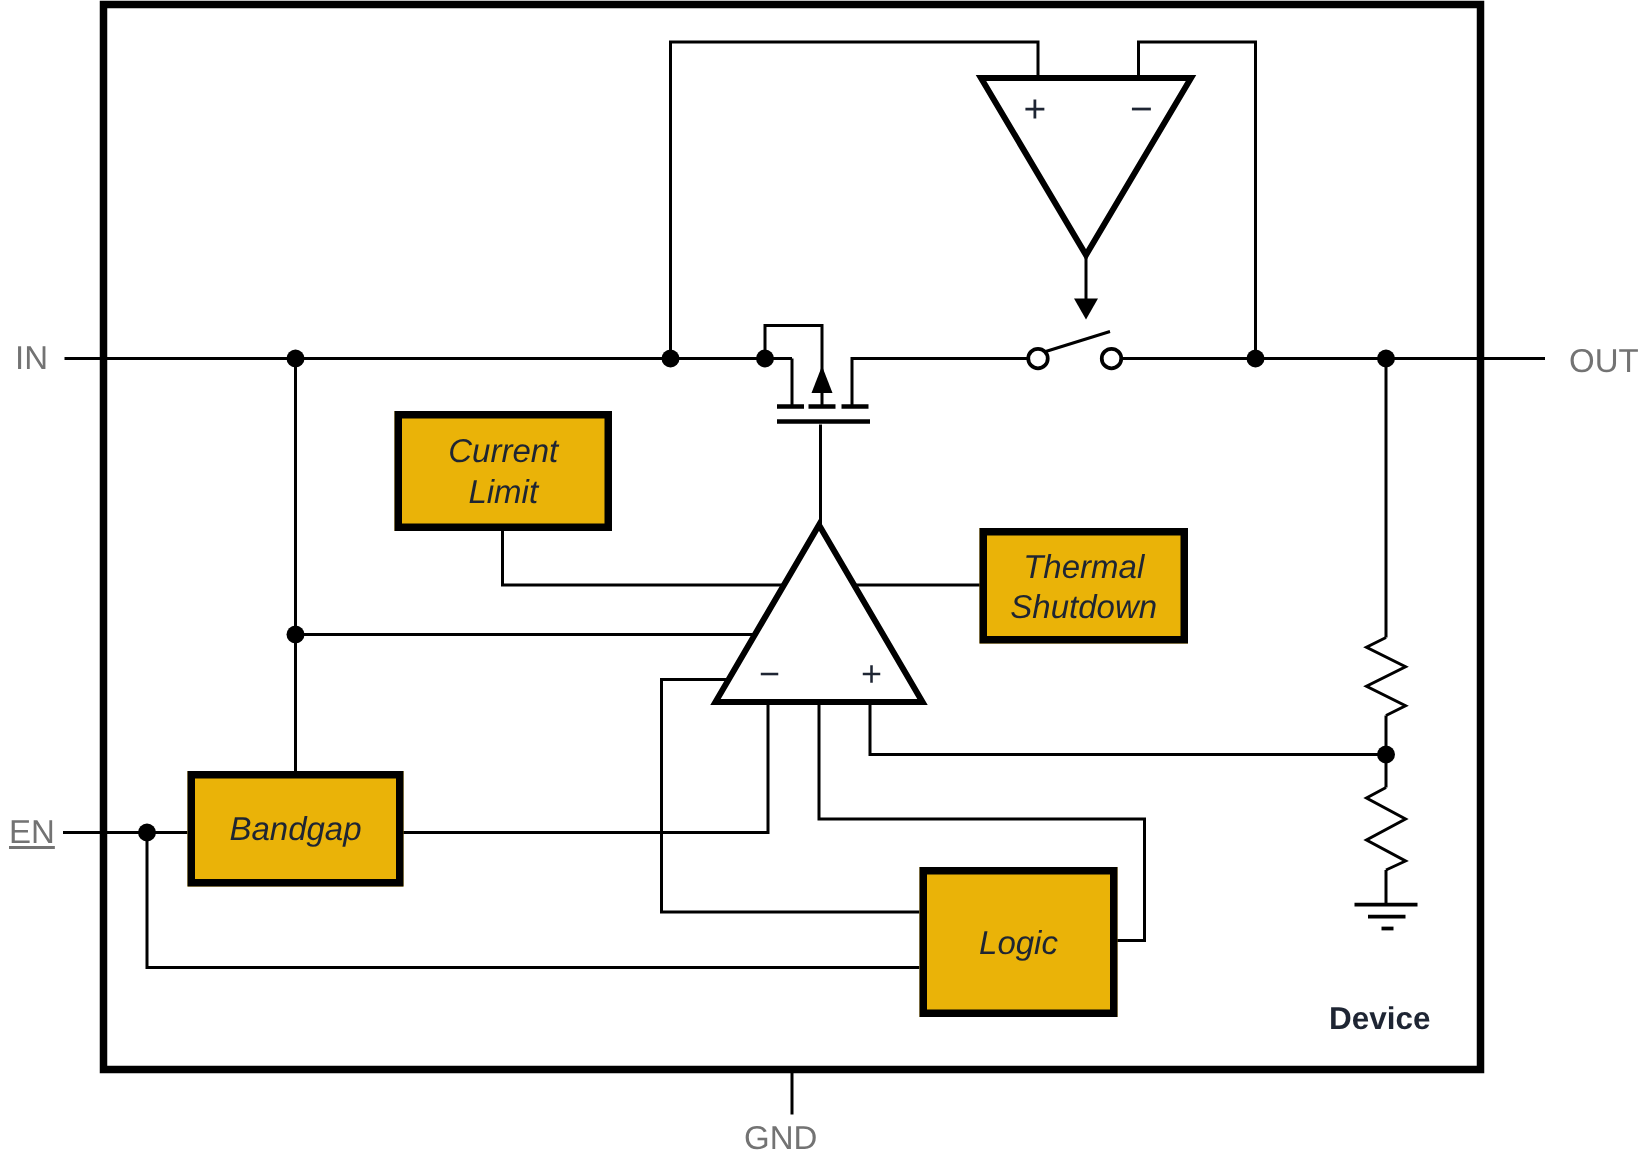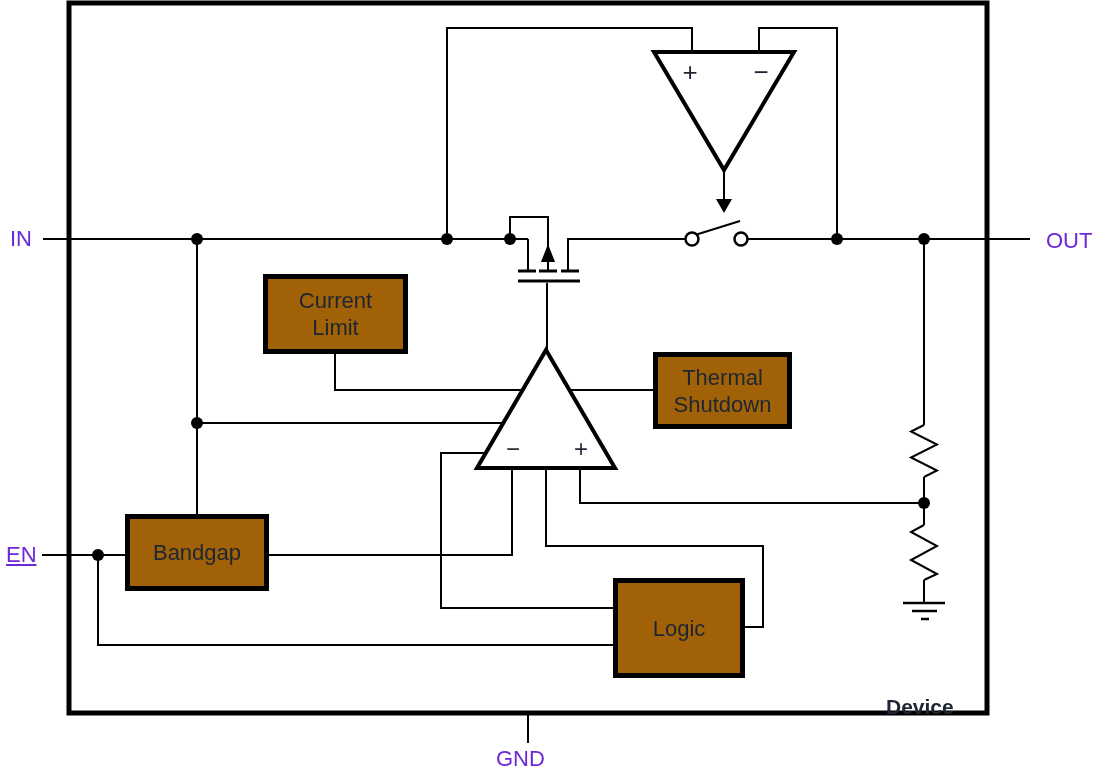--- a/index.html
+++ b/index.html
@@ -2,35 +2,35 @@
 <html><head>
 <meta charset="utf-8">
 <style>
   html,body{margin:0;padding:0;background:#ffffff;}
   .canvas{
     position:relative;width:1100px;height:774px;background:#ffffff;
     font-family:"Liberation Sans","DejaVu Sans",sans-serif;color:#1e2533;overflow:hidden;
   }
   .wiring{position:absolute;left:0;top:0;z-index:1;}
   .block{
-    position:absolute;box-sizing:border-box;border:5px solid #000;background:#a16207;
+    position:absolute;box-sizing:border-box;border:5px solid #000;background:#eab308;
     display:flex;align-items:center;justify-content:center;text-align:center;
-    font-size:22px;line-height:27px;white-space:pre-line;z-index:2;color:#1e2533;
+    font-size:22px;line-height:27px;white-space:pre-line;z-index:2;color:#1e2533;font-style:italic;
   }
   .block-current-limit{left:263px;top:274px;width:145px;height:80px;}
   .block-thermal-shutdown{left:653px;top:352px;width:139px;height:77px;}
   .block-bandgap{left:125px;top:514px;width:144px;height:77px;}
   .block-logic{left:613px;top:578px;width:132px;height:100px;}
-  .pin-label{position:absolute;font-size:22px;z-index:2;color:#6d28d9;}
+  .pin-label{position:absolute;font-size:22px;z-index:2;color:#737373;}
   .pin-in{left:10px;top:226px;}
   .pin-out{left:1046px;top:228px;}
   .pin-en{left:6px;top:542px;text-decoration:underline;}
   .pin-gnd{left:496px;top:746px;width:64px;text-align:left;}
   .device-label{position:absolute;left:886px;top:668px;width:80px;font-size:21px;
-    font-weight:bold;z-index:2;color:#1e2533;text-align:left;margin-top:27px;}
+    font-weight:bold;z-index:2;color:#1e2533;text-align:left;}
   .sign{font-size:26px;fill:#1e2533;font-family:"Liberation Sans","DejaVu Sans",sans-serif;}
   .sign-small{font-size:24px;fill:#1e2533;font-family:"Liberation Sans","DejaVu Sans",sans-serif;}
 </style>
 </head>
 <body>
 
 <div class="canvas">
 
   <svg class="wiring" width="1100" height="774" viewBox="0 0 1100 774">
 

